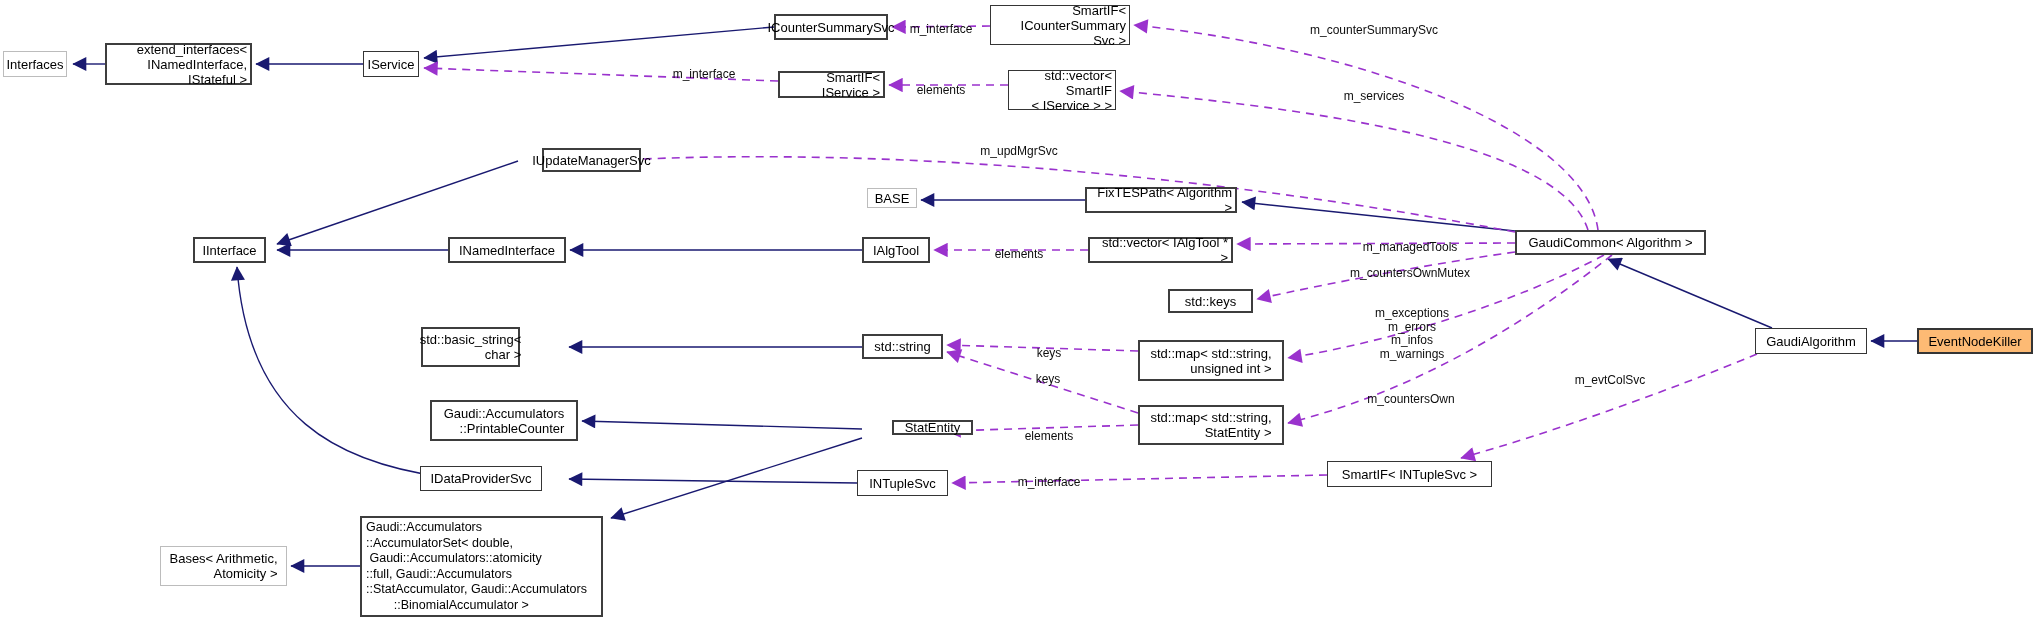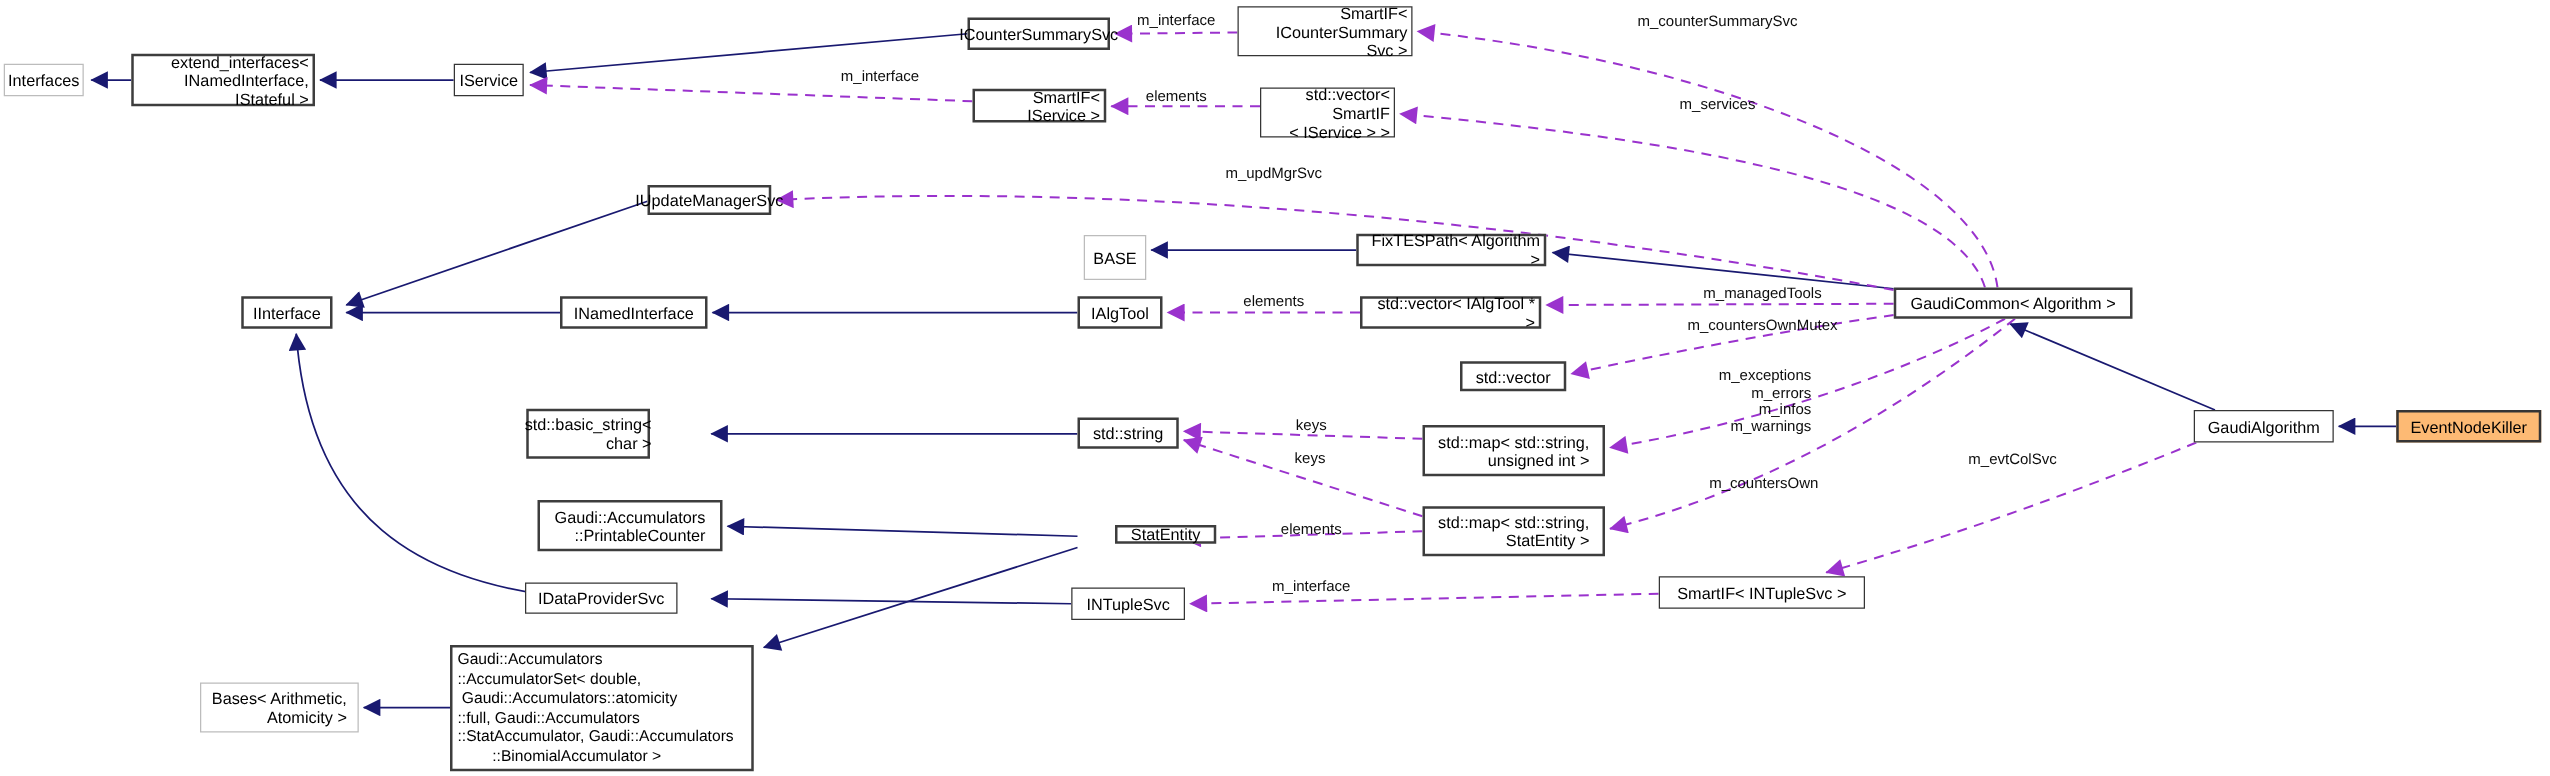--- a/index.html
+++ b/index.html
@@ -17,22 +17,23 @@
     font-size:13px;line-height:15px;text-align:right;white-space:pre-line;
     padding:1px 3px;
   }
   .node.bold{border-width:2px;border-color:#3d3d3d;}
   .node.gray{border:1px solid #bcbcbc;}
   .node.main{background:#fdba74;border:2px solid #353535;}
   .node.pre{white-space:pre;text-align:left;justify-content:flex-start;
     font-size:12.5px;line-height:15.5px;padding:2px 4px;}
   .elabel{
     position:absolute;z-index:3;transform:translateX(-50%);
-    color:#0d0d0d;font-size:12px;line-height:13.5px;text-align:right;
+    color:#0d0d0d;font-size:12px;line-height:13.5px;text-align:center;
     white-space:pre-line;
+    margin-top:13px;
   }
 </style>
 </head>
 <body>
 
 <div id="canvas">
 
   <svg class="edges" width="2040" height="621" viewBox="0 0 2040 621">
     <defs>
       <marker id="ah-n" viewBox="0 0 10 10" refX="9.5" refY="5" markerWidth="12" markerHeight="10" orient="auto">
@@ -81,28 +82,28 @@
   <div class="node gray" style="left:3px;top:51px;width:64px;height:26px">Interfaces</div>
   <div class="node bold" style="left:105px;top:43px;width:147px;height:42px">extend_interfaces&lt;
 INamedInterface, IStateful &gt;</div>
   <div class="node" style="left:363px;top:51px;width:56px;height:26px">IService</div>
   <div class="node bold" style="left:774px;top:14px;width:114px;height:26px">ICounterSummarySvc</div>
   <div class="node" style="left:990px;top:5px;width:140px;height:40px">SmartIF&lt; ICounterSummary
 Svc &gt;</div>
   <div class="node bold" style="left:778px;top:71px;width:107px;height:27px">SmartIF&lt; IService &gt;</div>
   <div class="node" style="left:1008px;top:70px;width:108px;height:40px">std::vector&lt; SmartIF
 &lt; IService &gt; &gt;</div>
-  <div class="node bold" style="left:518px;top:148px;width:99px;height:24px">IUpdateManagerSvc</div>
-  <div class="node gray" style="left:867px;top:188px;width:50px;height:36px">BASE</div>
+  <div class="node bold" style="left:542px;top:148px;width:99px;height:24px">IUpdateManagerSvc</div>
+  <div class="node gray" style="left:867px;top:188px;width:50px;height:20px">BASE</div>
   <div class="node bold" style="left:1085px;top:187px;width:152px;height:26px">FixTESPath&lt; Algorithm &gt;</div>
   <div class="node bold" style="left:193px;top:237px;width:73px;height:26px">IInterface</div>
   <div class="node bold" style="left:448px;top:237px;width:118px;height:26px">INamedInterface</div>
   <div class="node bold" style="left:862px;top:237px;width:68px;height:26px">IAlgTool</div>
   <div class="node bold" style="left:1088px;top:237px;width:145px;height:26px">std::vector&lt; IAlgTool * &gt;</div>
-  <div class="node bold" style="left:1168px;top:289px;width:85px;height:24px">std::vector</div>
+  <div class="node bold" style="left:1168px;top:289px;width:85px;height:24px">std::keys</div>
   <div class="node bold" style="left:421px;top:327px;width:99px;height:40px">std::basic_string&lt;
 char &gt;</div>
   <div class="node bold" style="left:862px;top:334px;width:81px;height:25px">std::string</div>
   <div class="node bold" style="left:1138px;top:340px;width:146px;height:41px">std::map&lt; std::string,
 unsigned int &gt;</div>
   <div class="node bold" style="left:1138px;top:405px;width:146px;height:40px">std::map&lt; std::string,
 StatEntity &gt;</div>
   <div class="node bold" style="left:430px;top:400px;width:148px;height:41px">Gaudi::Accumulators
 ::PrintableCounter</div>
   <div class="node bold" style="left:892px;top:420px;width:81px;height:15px">StatEntity</div>

